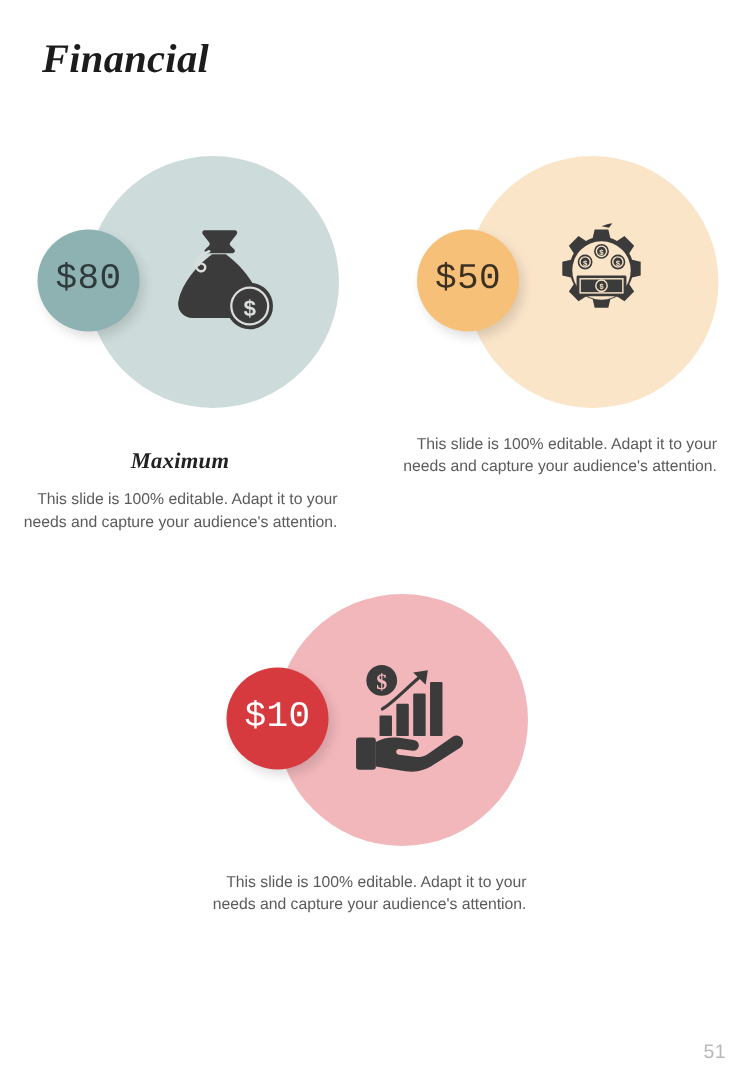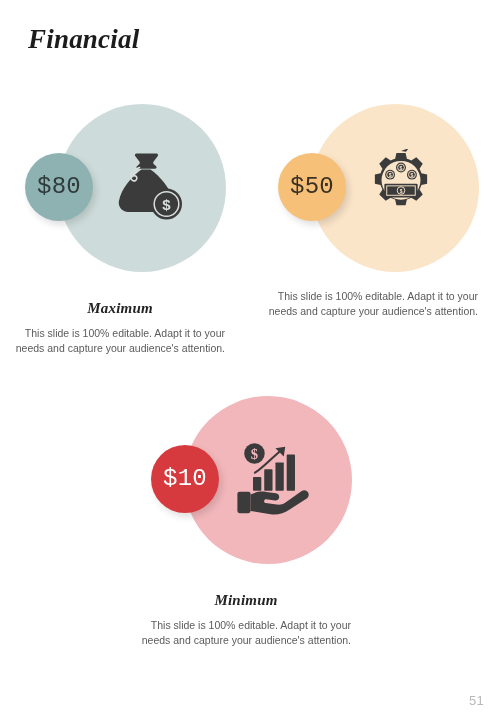--- a/index.html
+++ b/index.html
@@ -249,19 +249,18 @@
           </g>
 
           <g fill="#3b3b3b">
             <path d="M18 58 c5-3 11-3.5 16-2.8 l10 1.4 c2.2 .3 3.6 2.2 3.3 4.3 c-.3 2-2.2 3.4-4.2 3.1 l-9-1.2 c-1.1-.15-2.1 .6-2.2 1.7 c-.15 1.1 .6 2.1 1.7 2.2 l11.2 1.5 c3.2 .45 6.4-.35 9-2.2 l16.6-11.6 c2.1-1.5 5-.95 6.4 1.2 c1.4 2.1 .85 4.9-1.25 6.4 L57.6 73.5 c-5.6 4-12.5 5.6-19.3 4.5 L18 74.8 z"></path>
             <rect x="4.5" y="55" width="13.5" height="22" rx="2.2"></rect>
           </g>
         </svg>
       </div>
     </div>
 
-    <div class="card-heading">Minimum</div>
     <div class="card-body">This slide is 100% editable. Adapt it to your needs and capture your audience's attention.</div>
   </div>
 
   <div class="page-number">51</div>
 
 </div>
 
 </body></html>

